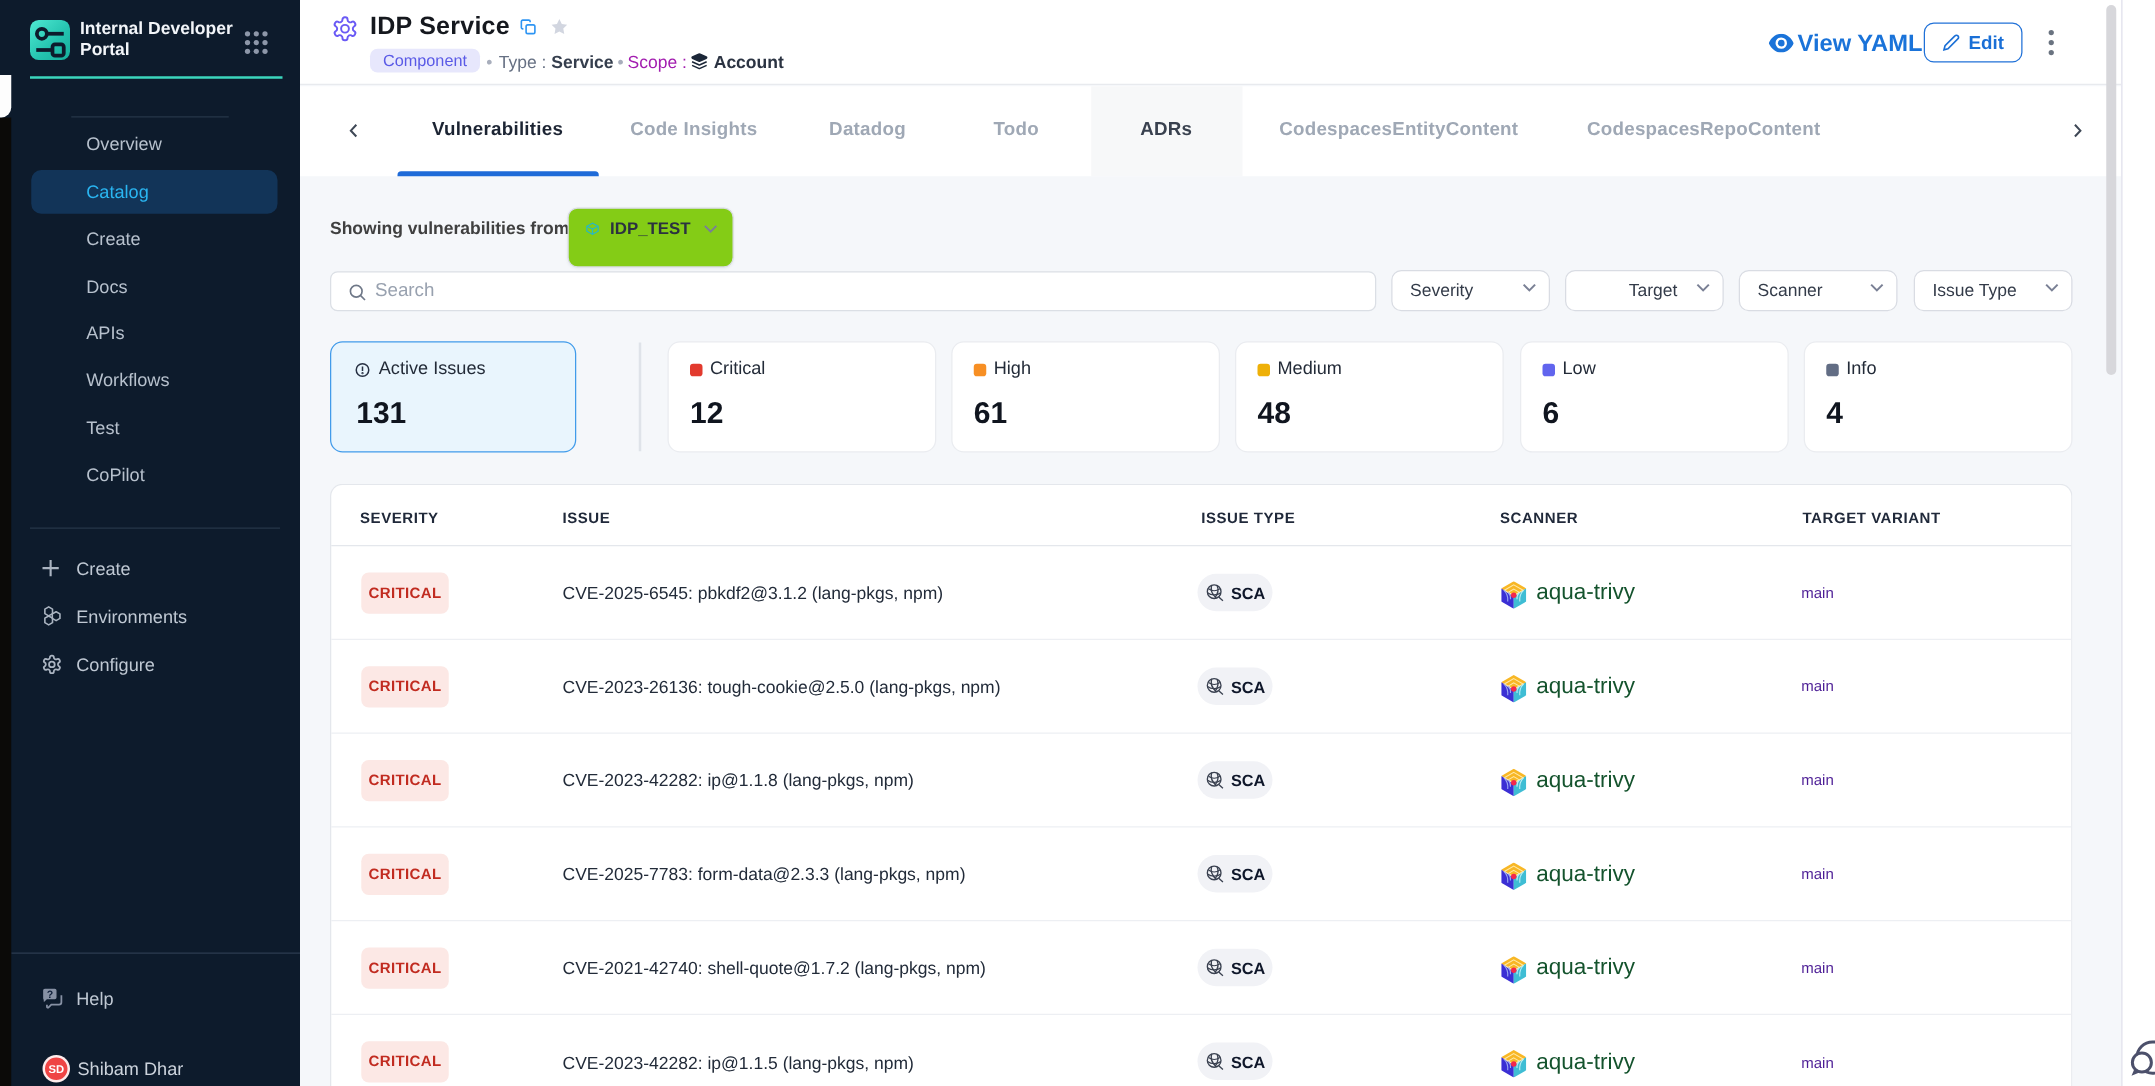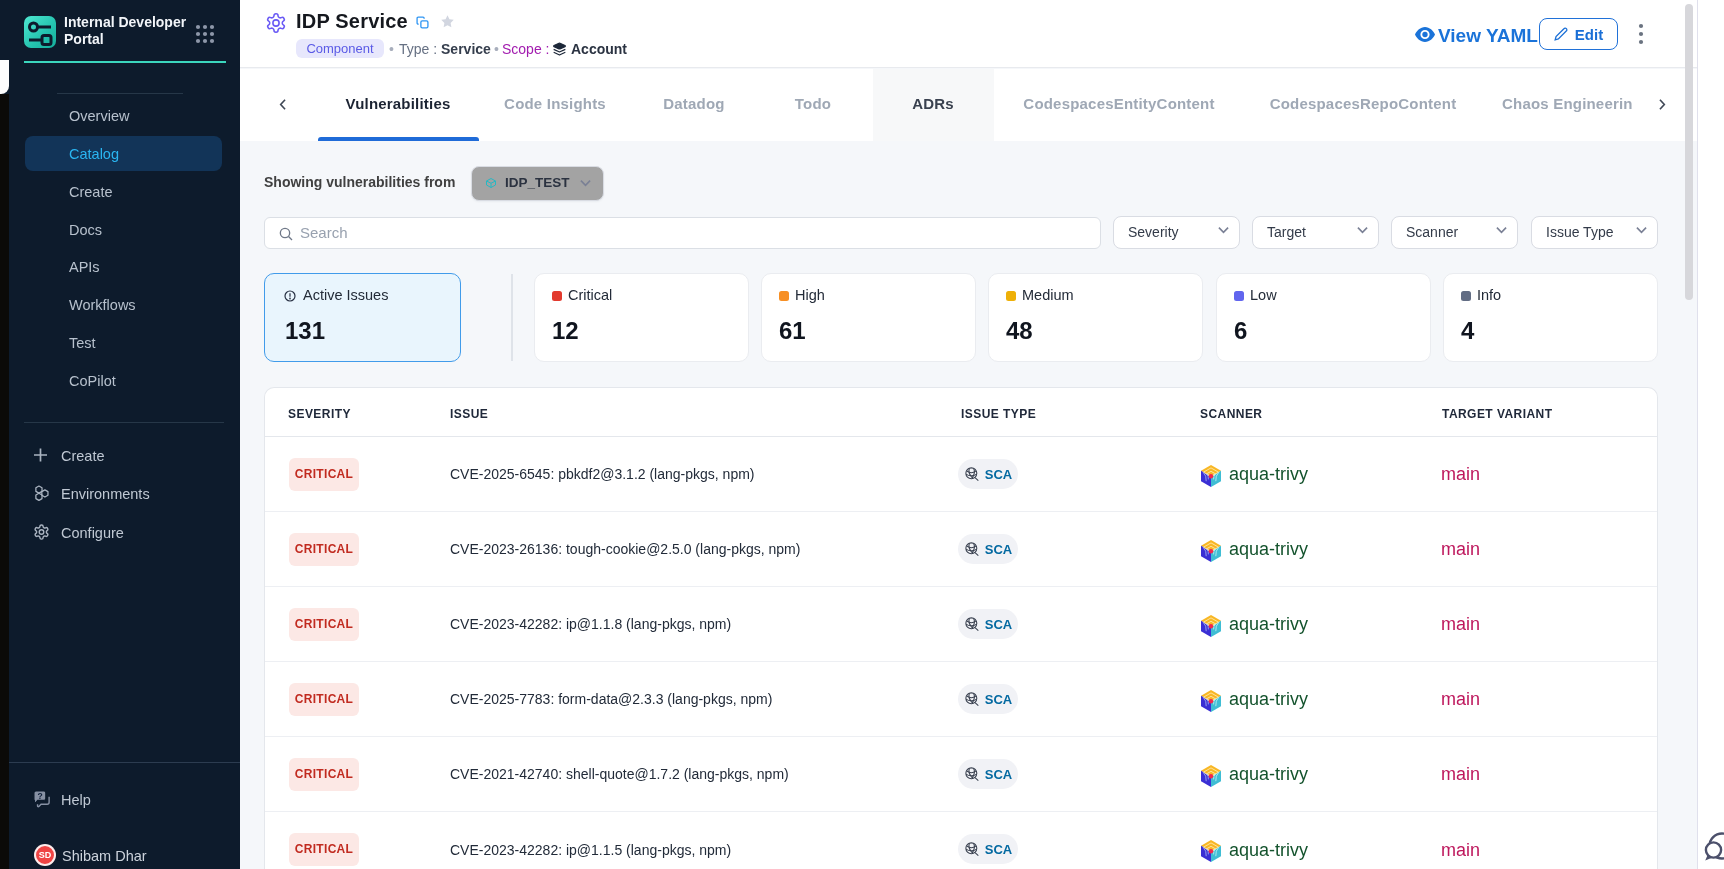--- a/index.html
+++ b/index.html
@@ -37,21 +37,21 @@
   
   #tabs { left:0; top:69px; width:1457px; height:72px; background:#fff; }
   .tab { position:absolute; top:0; height:72px; line-height:70px; transform:translateX(-50%);
          font-size:15px; font-weight:700; color:#9fa8b5; white-space:nowrap; letter-spacing:.2px; }
   .tab.active { color:#1c2433; }
   .tab.adrs { color:#39414f; }
   #adrsbg { left:633px; top:0; width:121px; height:72px; background:#f7f8f9; }
   #tabline { left:78px; top:68px; width:161px; height:4px; background:#1f6bd8; border-radius:3px 3px 0 0; }
   
   #showing { left:24px; top:174px; font-size:14px; font-weight:700; color:#404040; }
-  #scopedd { left:231px; top:166px; width:133px; height:35px; background:#a3a3a3; border:1px solid #d9dce3; border-radius:8px;
+  #scopedd { left:214px; top:166px; width:133px; height:48px; background:#84cc16; border:1px solid #d9dce3; border-radius:8px;
              box-shadow:0 1px 2px rgba(20,30,60,.05); }
   #searchbox { left:24px; top:217px; width:837px; height:32px; background:#fff; border:1px solid #dbdfe5; border-radius:6px; }
   #searchph { left:60px; top:224px; font-size:15px; color:#98a1af; }
   .filter { position:absolute; top:216px; width:127px; height:33px; background:#fff; border:1px solid #d9dce3; border-radius:8px;
             font-size:14px; font-weight:500; color:#333b49; line-height:31px; padding-left:14px; }
   .filter svg { position:absolute; right:10px; top:9px; }
   
   #activecard { left:24px; top:273px; width:197px; height:89px; background:#e9f5fd; border:1.6px solid #419bea; border-radius:10px; }
   #vdiv { left:271px; top:274px; width:2px; height:87px; background:#dfe3e9; }
   .card { position:absolute; top:273px; width:215px; height:89px; background:#fff; border:1px solid #eaecf0; border-radius:10px; }
@@ -59,24 +59,24 @@
   .cardsq { position:absolute; left:17px; top:17px; width:10px; height:10px; border-radius:2.5px; }
   .cardnum { position:absolute; left:17px; top:43px; font-size:24px; font-weight:700; color:#10151f; }
   
   #tablewrap { left:24px; top:387px; width:1394px; height:482px; background:#fff; border:1px solid #e4e7ec; border-radius:10px 10px 0 0; border-bottom:none; }
   .th { position:absolute; top:19px; font-size:12px; font-weight:700; color:#20293a; letter-spacing:.45px; }
   .row { position:absolute; left:25px; width:1392px; height:75px; border-bottom:1px solid #edeff3; }
   .sevbadge { position:absolute; left:24px; top:21px; width:70px; height:33px; background:#fce8e5; border-radius:6px;
               color:#c12b20; font-size:12px; font-weight:700; text-align:center; line-height:33px; letter-spacing:.3px; }
   .issuetxt { position:absolute; left:185px; top:50%; transform:translateY(-50%); font-size:14px; color:#222b39; }
   .scapill { position:absolute; left:693px; top:22px; width:60px; height:30px; background:#f1f2f6; border-radius:15px;
-             display:flex; align-items:center; justify-content:center; gap:5px; color:#0369a1; font-size:13px; font-weight:600; }
+             display:flex; align-items:center; justify-content:center; gap:5px; color:#0f172a; font-size:13px; font-weight:600; }
   .trivy { position:absolute; left:936px; top:28px; }
   .trivytxt { position:absolute; left:964px; top:50%; transform:translateY(-50%); font-size:18px; color:#14532d; }
-  .maintxt { position:absolute; left:1176px; top:50%; transform:translateY(-50%); font-size:18px; color:#be185d; }
+  .maintxt { position:absolute; left:1176px; top:50%; transform:translateY(-50%); font-size:12px; color:#4c1d95; }
   
   #gutter { left:1697px; top:0; width:27px; height:869px; background:#fff; border-left:1px solid #e0e0ec; }
   #scrollthumb { left:1685px; top:4px; width:8px; height:296px; background:#d7d7db; border-radius:4px; }
 </style>
 </head>
 <body>
 <div class="abs" id="sidebar">
   <div class="abs" id="logo">
     <svg width="32" height="32" viewBox="0 0 32 32" fill="none" stroke="#0d1b2c" stroke-width="3">
       <circle cx="9.5" cy="11" r="4"></circle>
@@ -208,21 +208,20 @@
           <path d="M14.5 4.5 L7.5 12 L14.5 19.5"></path>
         </svg>
     </div>
     <div class="tab active" style="left:158px;">Vulnerabilities</div>
     <div class="tab" style="left:315px;">Code Insights</div>
     <div class="tab" style="left:454px;">Datadog</div>
     <div class="tab" style="left:573px;">Todo</div>
     <div class="tab adrs" style="left:693px;">ADRs</div>
     <div class="tab" style="left:879px;">CodespacesEntityContent</div>
     <div class="tab" style="left:1123px;">CodespacesRepoContent</div>
-    <div class="tab" style="left:1262px;transform:none;">Chaos Engineerin</div>
     <div class="abs" style="left:1414px;top:28px;">
       <svg width="15" height="15" viewBox="0 0 24 24" fill="none" stroke="#3f4856" stroke-width="2.6">
           <path d="M9.5 4.5 L16.5 12 L9.5 19.5"></path>
         </svg>
     </div>
     <div class="abs" id="tabline"></div>
   </div>
   <div class="abs" id="showing">Showing vulnerabilities from</div>
   <div class="abs" id="scopedd">
     <svg style="position:absolute;left:13px;top:10px;" width="12" height="12" viewBox="0 0 24 24" fill="none" stroke="#27b8c4" stroke-width="2">
@@ -240,21 +239,21 @@
         <circle cx="10.5" cy="10.5" r="7"></circle>
         <line x1="15.8" y1="15.8" x2="21" y2="21"></line>
       </svg>
   </div>
   <div class="abs" id="searchph">Search</div>
   <div class="filter" style="left:873px;">Severity
     <svg width="11" height="8" viewBox="0 0 12 8" fill="none" stroke="#7a8095" stroke-width="1.8">
         <path d="M1 1.5 L6 6.5 L11 1.5"></path>
       </svg>
   </div>
-  <div class="filter" style="left:1012px;">Target
+  <div class="filter" style="left:1012px;text-align:center;">Target
     <svg width="11" height="8" viewBox="0 0 12 8" fill="none" stroke="#7a8095" stroke-width="1.8">
         <path d="M1 1.5 L6 6.5 L11 1.5"></path>
       </svg>
   </div>
   <div class="filter" style="left:1151px;">Scanner
     <svg width="11" height="8" viewBox="0 0 12 8" fill="none" stroke="#7a8095" stroke-width="1.8">
         <path d="M1 1.5 L6 6.5 L11 1.5"></path>
       </svg>
   </div>
   <div class="filter" style="left:1291px;">Issue Type

